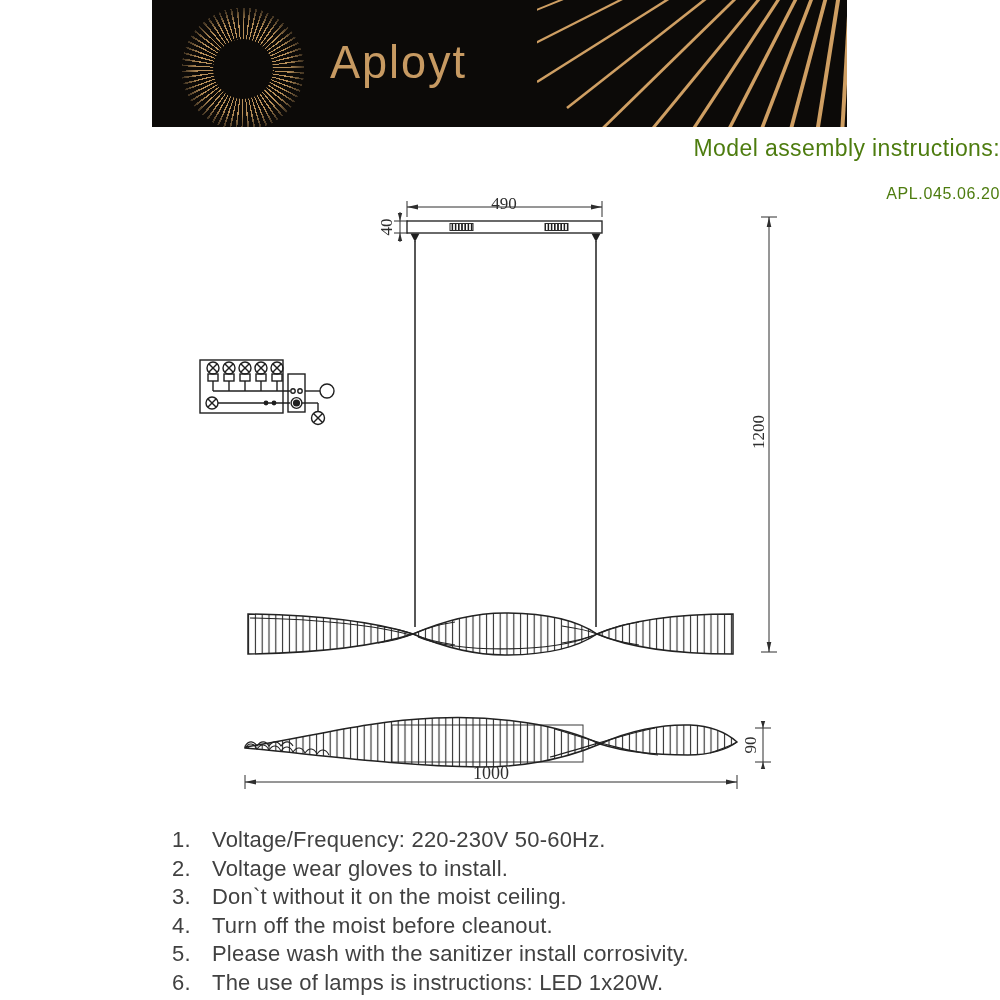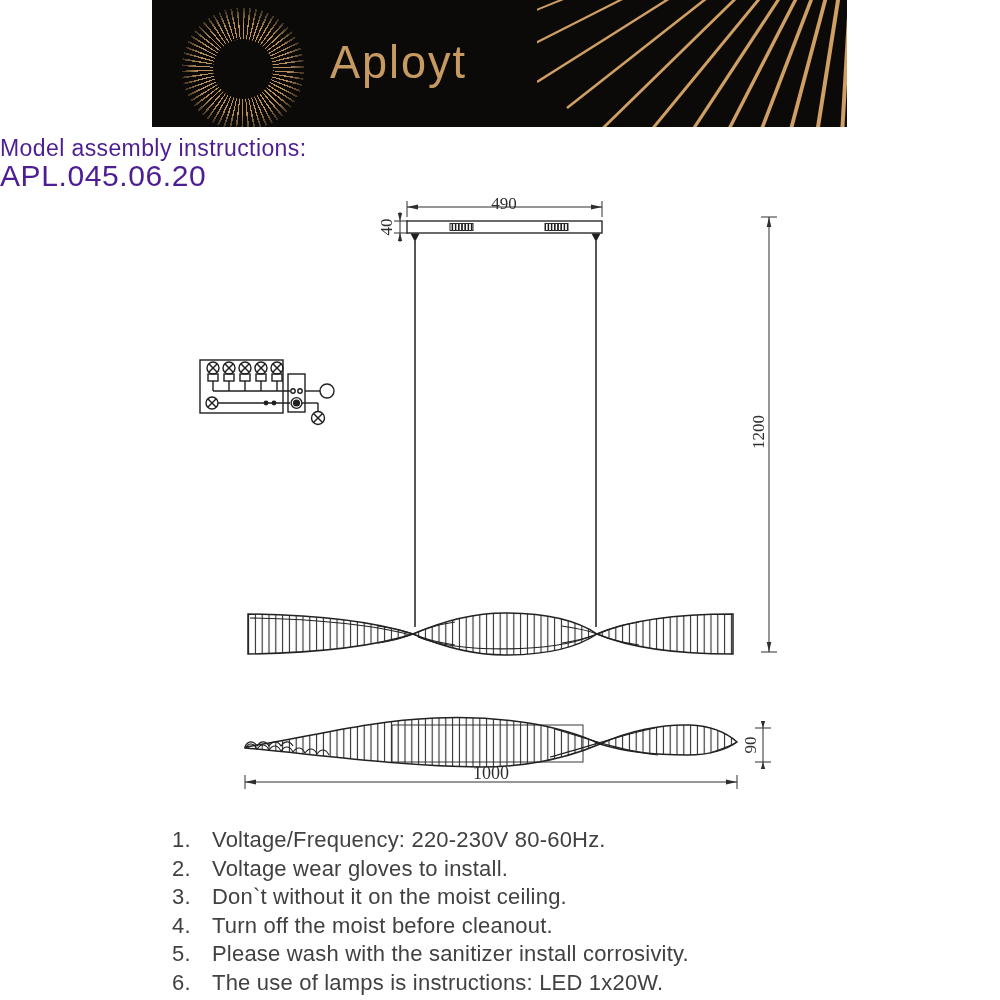--- a/index.html
+++ b/index.html
@@ -11,23 +11,23 @@
   .burst{position:absolute;left:30px;top:8px;width:122px;height:122px;border-radius:50%;
          background:repeating-conic-gradient(from 0deg,#b9905a 0deg 1.7deg,rgba(0,0,0,0) 1.7deg 5.8deg);}
   .burst-fade{position:absolute;left:30px;top:8px;width:122px;height:122px;border-radius:50%;
          background:radial-gradient(circle,rgba(12,10,8,0) 0 52%,#0c0a08 78%);}
   .burst-core{position:absolute;left:61px;top:39px;width:60px;height:60px;border-radius:50%;background:#0c0a08;}
   .logotype{position:absolute;left:178px;top:38px;color:#c79a62;font-size:47px;line-height:47px;
             letter-spacing:2px;font-family:"Liberation Sans",sans-serif;font-weight:400;transform:scaleX(.96);transform-origin:left;}
   .fan{position:absolute;right:0;top:0;}
 
   
-  .title-wrap{position:absolute;left:0;top:134px;width:1000px;text-align:left;color:#4c1d95;}
+  .title-wrap{position:absolute;left:0;top:134px;width:1000px;text-align:right;color:#4d7c0f;}
   .title-line{font-size:23px;line-height:28px;letter-spacing:.4px;}
-  .model-line{font-size:30px;line-height:28px;letter-spacing:.6px;}
+  .model-line{font-size:16px;line-height:28px;letter-spacing:.6px;margin-top:18px;}
 
   
   .diagram{position:absolute;left:150px;top:195px;}
   .diagram text{font-family:"Liberation Serif","DejaVu Serif",serif;fill:#2e2e2e;}
 
   
   .instructions{position:absolute;left:172px;top:826px;width:680px;color:#414141;}
   .instr-row{display:flex;font-size:22px;line-height:28.6px;letter-spacing:.2px;}
   .instr-num{width:40px;flex:0 0 40px;}
   .instr-text{flex:1;}
@@ -215,21 +215,21 @@
       <line x1="613" y1="526" x2="613" y2="574"></line>
       <polygon points="613,533 610.8,526 615.2,526" fill="#2e2e2e" stroke="none"></polygon>
       <polygon points="613,567 610.8,574 615.2,574" fill="#2e2e2e" stroke="none"></polygon>
       <text transform="rotate(-90 602 550)" x="602" y="554" text-anchor="middle" font-size="17" stroke="none">90</text>
     </g>
   </svg>
 
   <div class="instructions">
     <div class="instr-row">
       <div class="instr-num">1.</div>
-      <div class="instr-text">Voltage/Frequency: 220-230V 80-60Hz.</div>
+      <div class="instr-text">Voltage/Frequency: 220-230V 50-60Hz.</div>
     </div>
     <div class="instr-row">
       <div class="instr-num">2.</div>
       <div class="instr-text">Voltage wear gloves to install.</div>
     </div>
     <div class="instr-row">
       <div class="instr-num">3.</div>
       <div class="instr-text">Don`t without it on the moist ceiling.</div>
     </div>
     <div class="instr-row">

